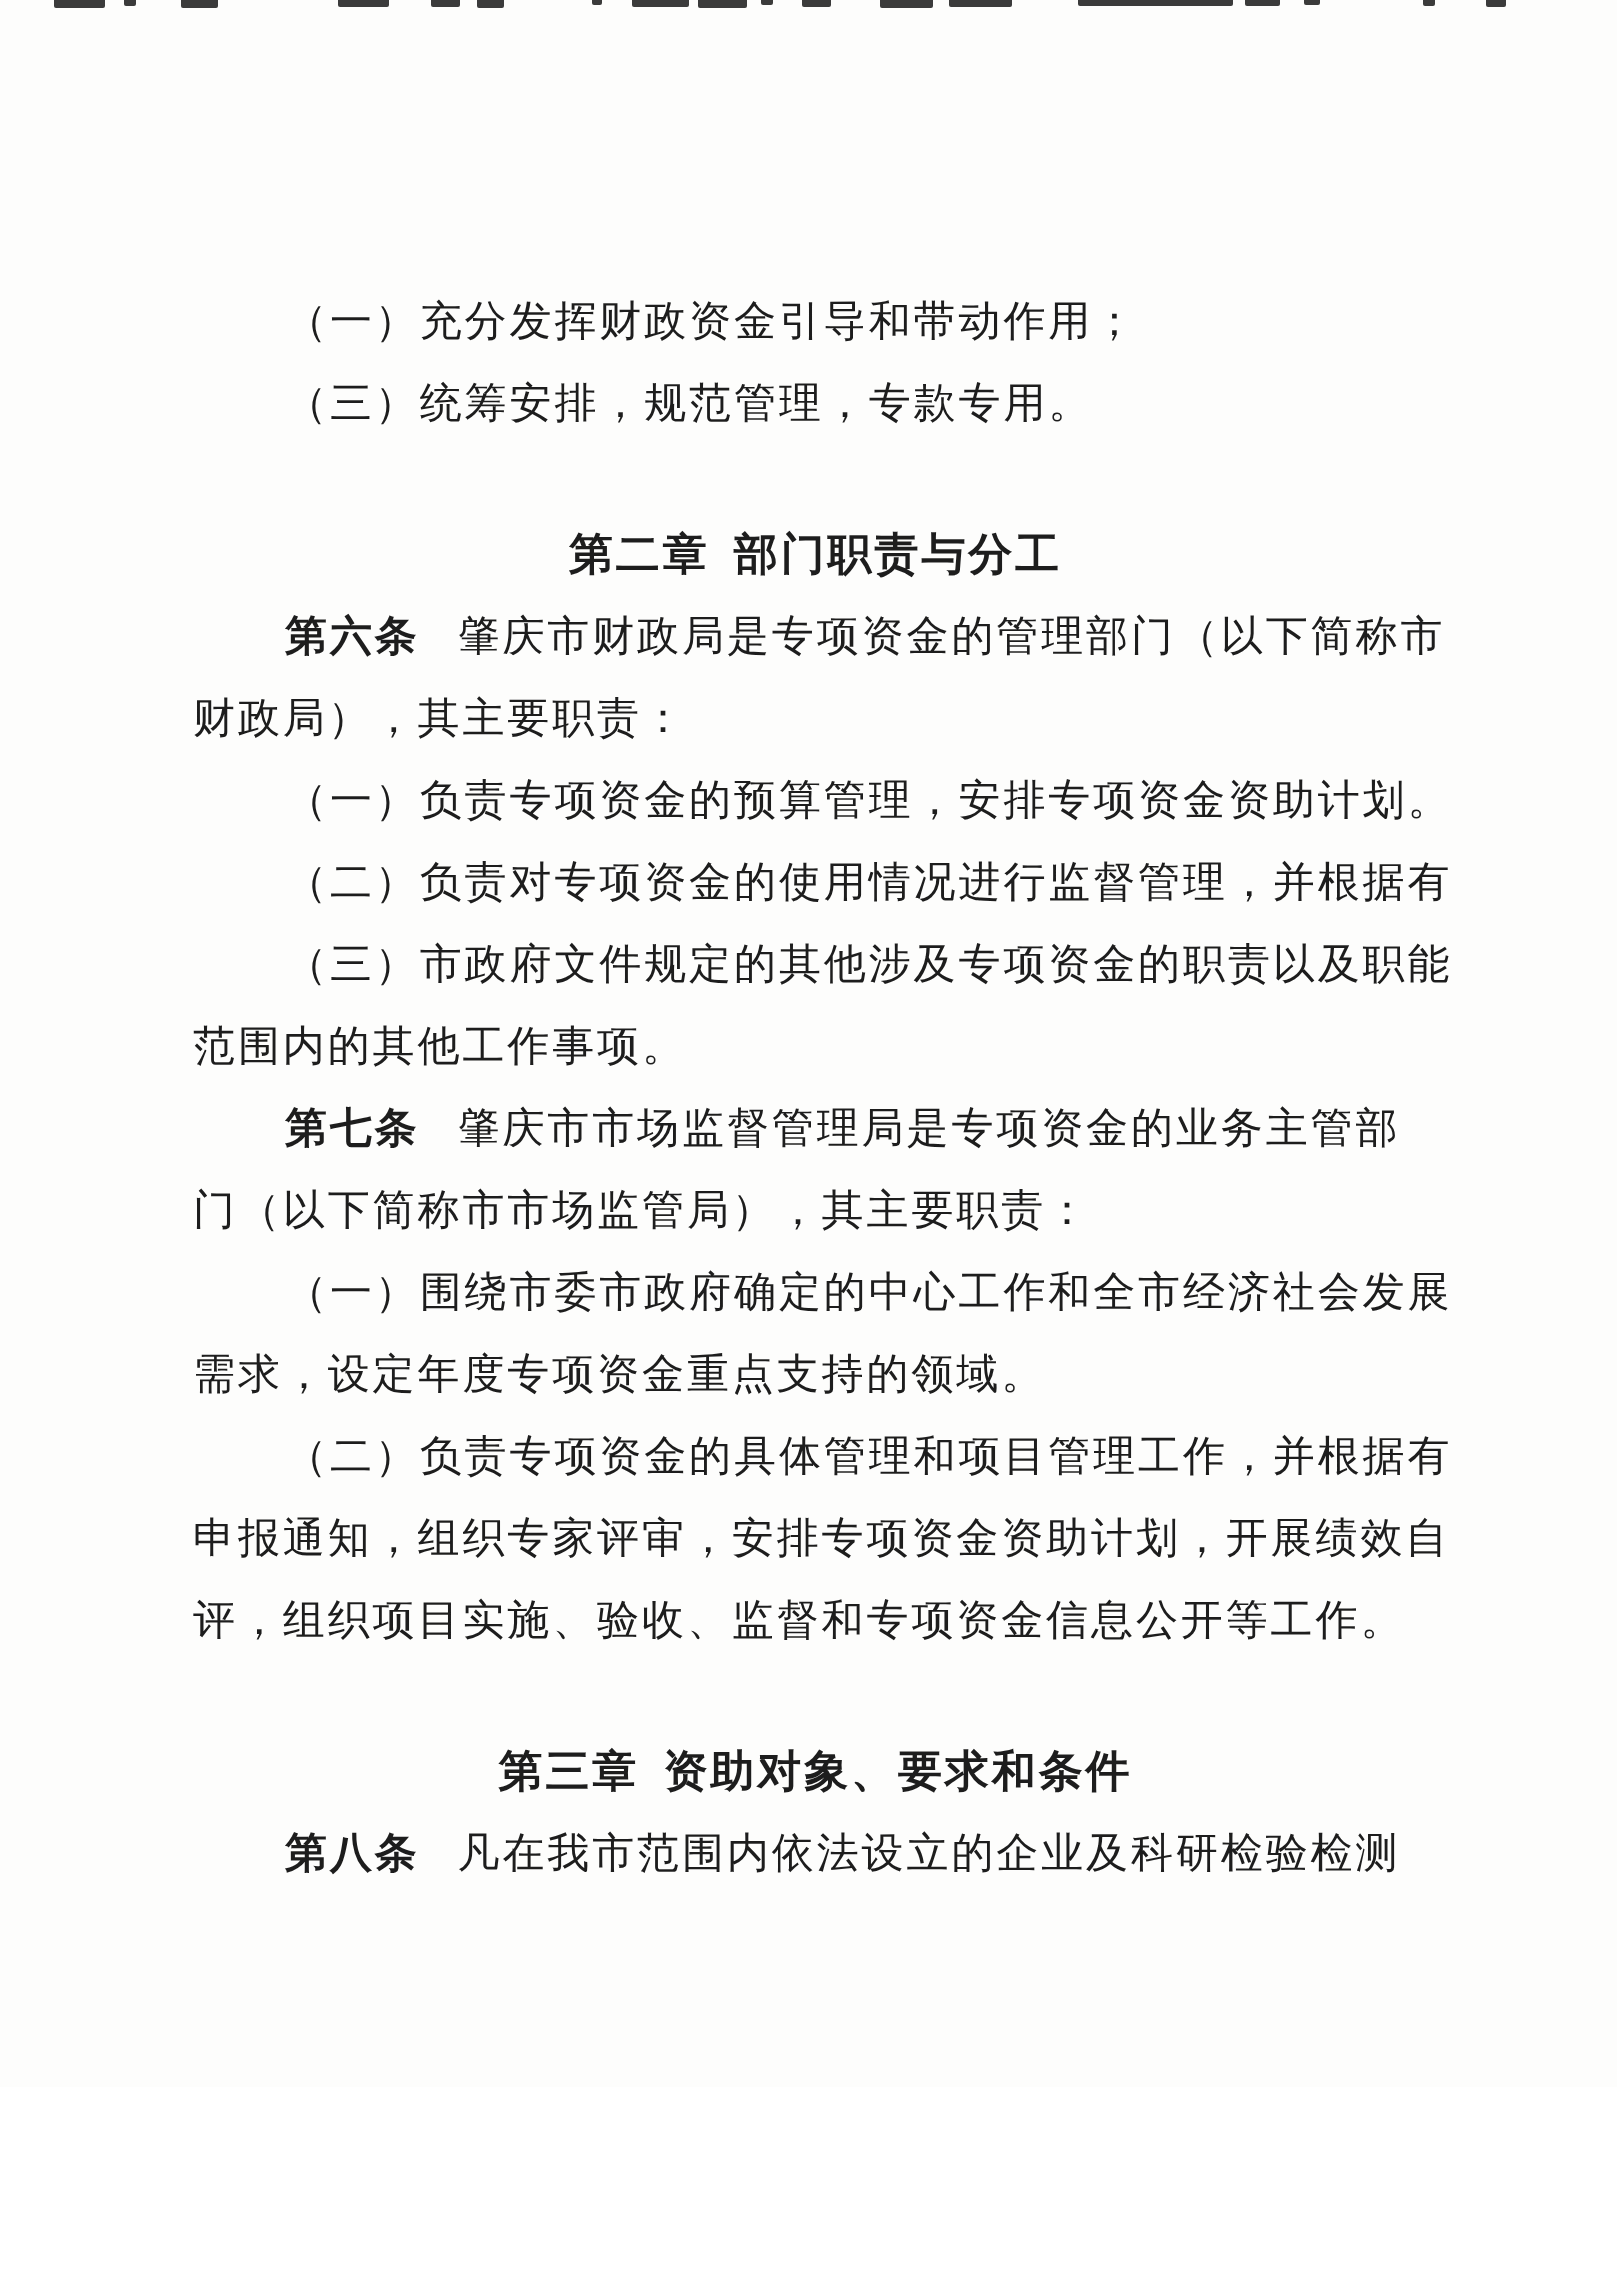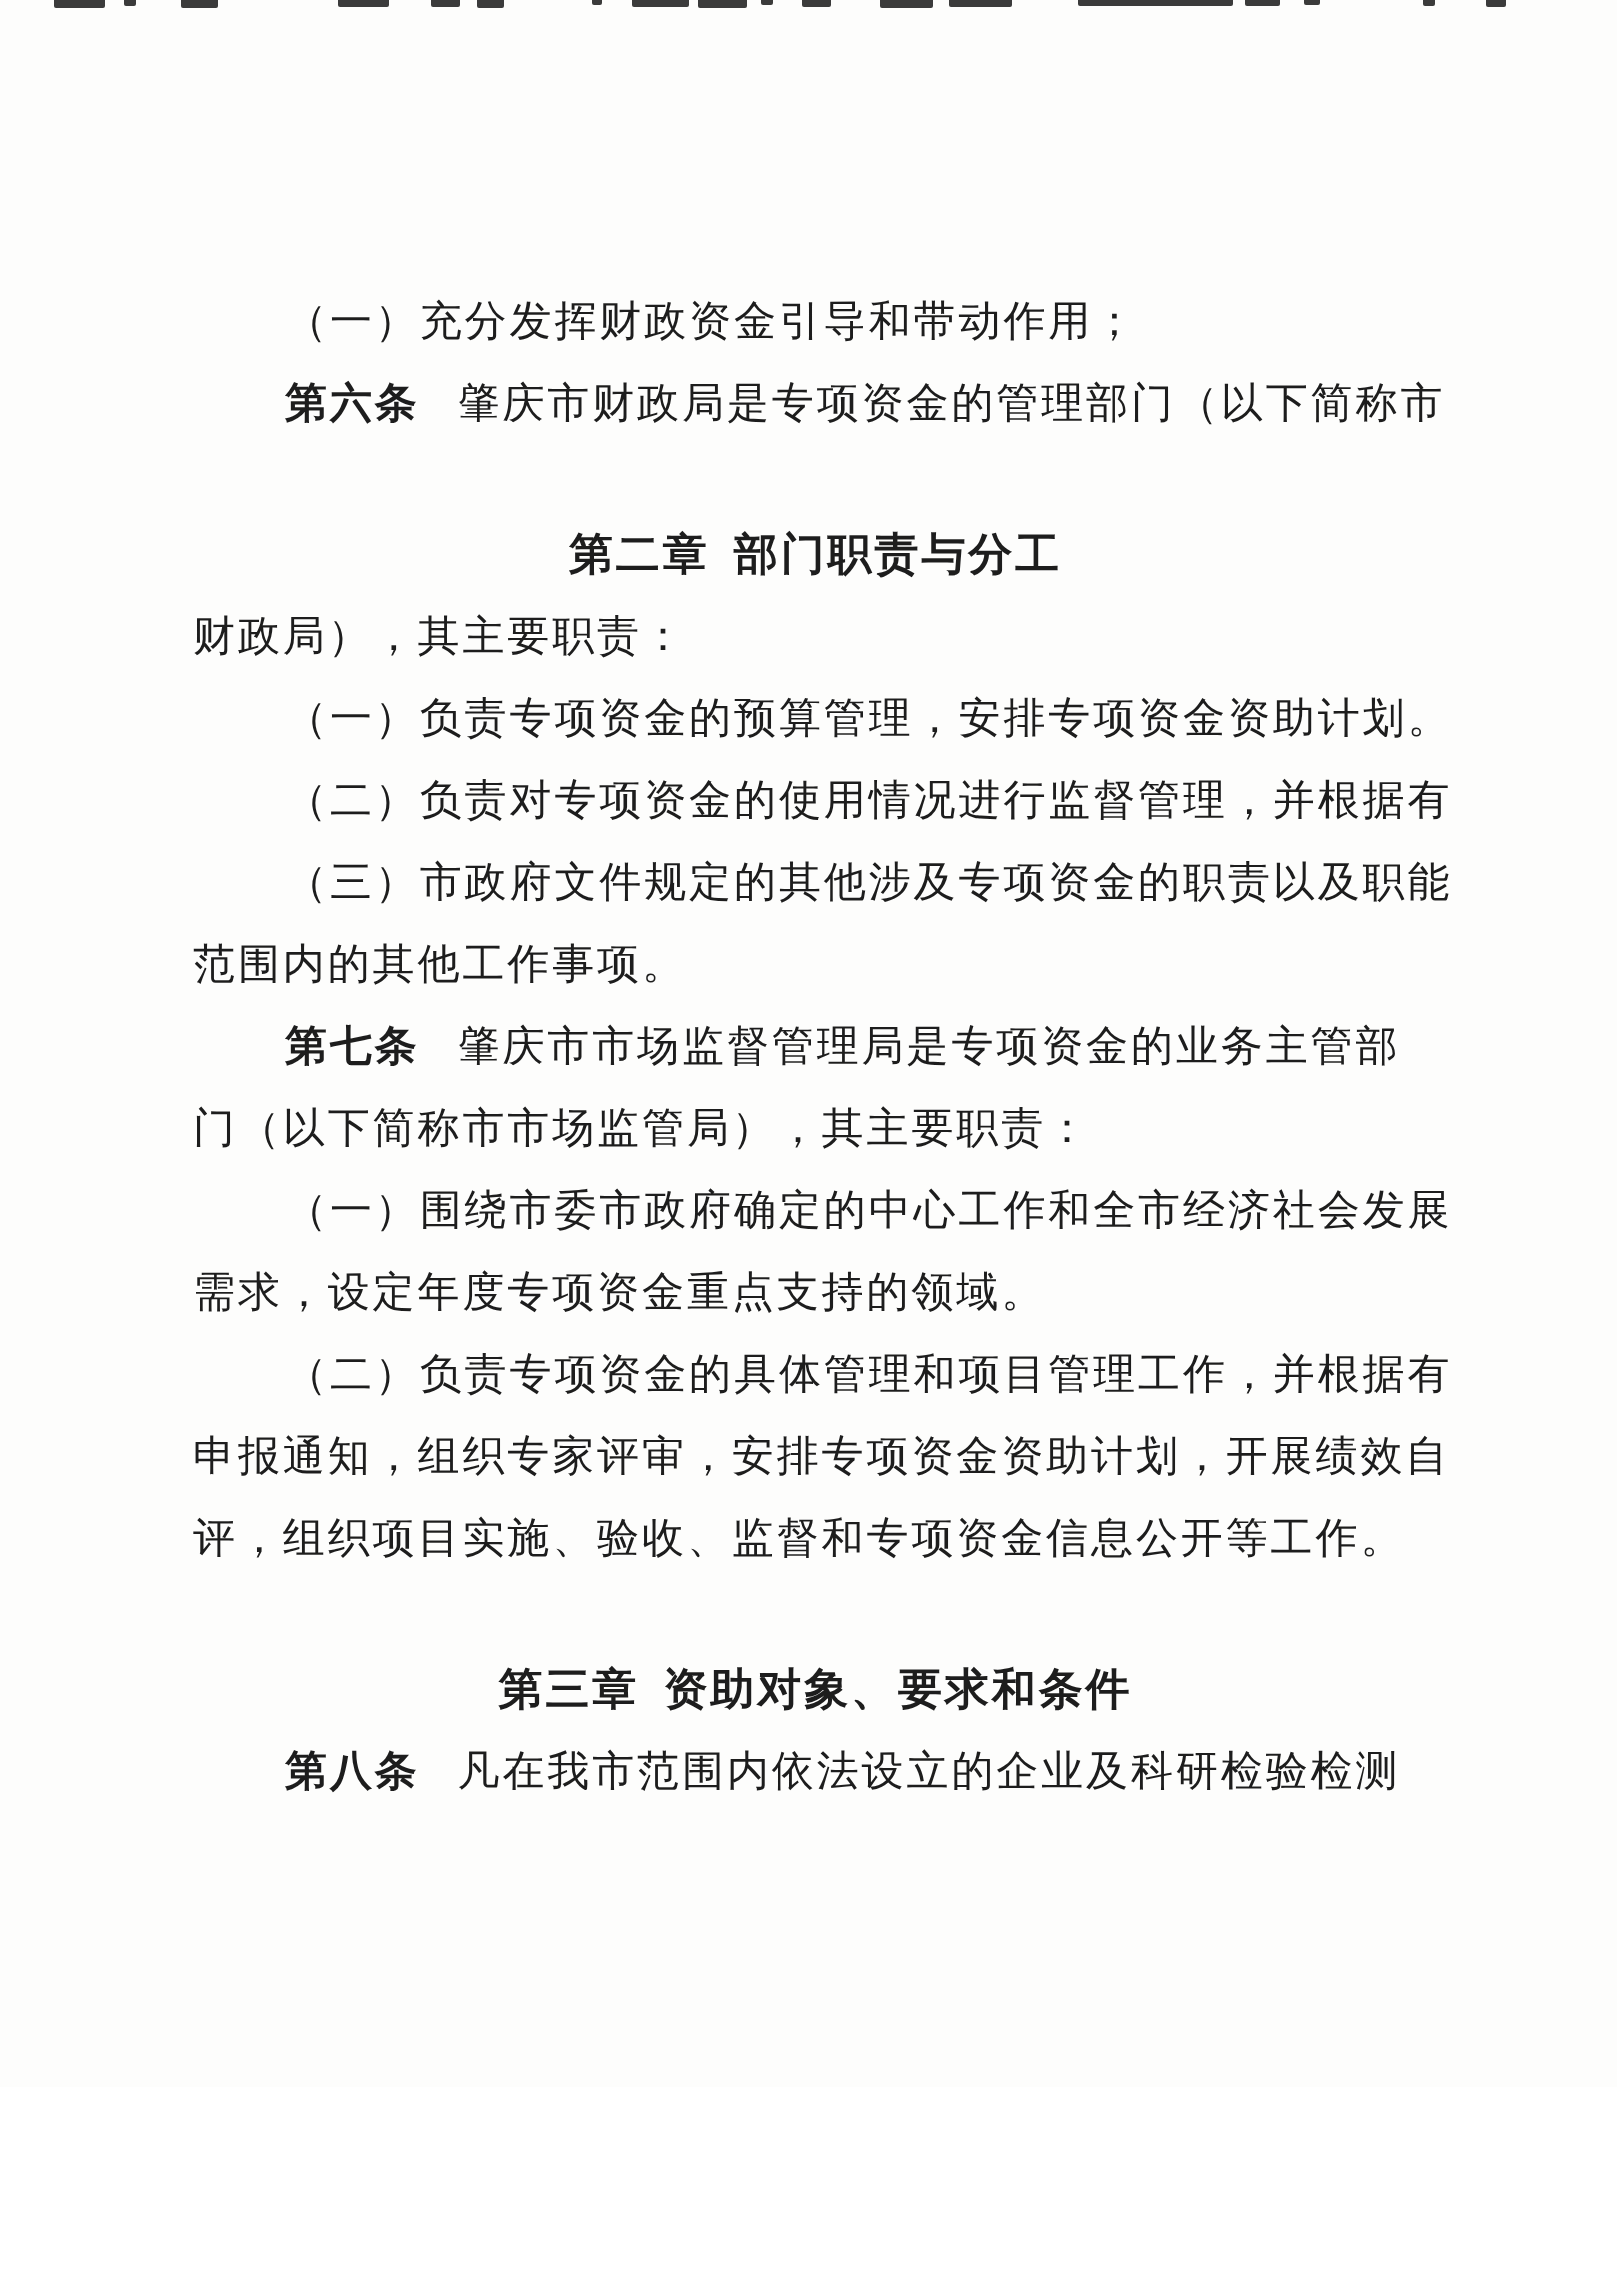--- a/index.html
+++ b/index.html
@@ -72,22 +72,23 @@
       <div class="mark" style="left: 880px; width: 53px; height: 7.8px;"></div>
       <div class="mark" style="left: 949px; width: 63px; height: 6.9px;"></div>
       <div class="mark" style="left: 1078px; width: 155px; height: 5.9px;"></div>
       <div class="mark" style="left: 1245px; width: 35px; height: 5.9px;"></div>
       <div class="mark" style="left: 1304px; width: 15.7px; height: 4.9px;"></div>
       <div class="mark" style="left: 1423px; width: 11.8px; height: 5.9px;"></div>
       <div class="mark" style="left: 1486px; width: 19.6px; height: 6.9px;"></div>
     </div>
   <main class="doc">
       <div class="line indent"><span>（一）充分发挥财政资金引导和带动作用；</span></div>
+      <div class="line indent"><span>（三）统筹安排，规范管理，专款专用。</span></div>
+      <div class="line heading"><span class="lead">第二章</span><span>部门职责与分工</span></div>
       <div class="line indent"><span class="lead bold">第六条</span><span>肇庆市财政局是专项资金的管理部门（以下简称市</span></div>
-      <div class="line heading"><span class="lead">第二章</span><span>部门职责与分工</span></div>
       <div class="line"><span>财政局），其主要职责：</span></div>
       <div class="line indent"><span>（一）负责专项资金的预算管理，安排专项资金资助计划。</span></div>
       <div class="line indent"><span>（二）负责对专项资金的使用情况进行监督管理，并根据有</span></div>
       <div class="line indent"><span>（三）市政府文件规定的其他涉及专项资金的职责以及职能</span></div>
       <div class="line"><span>范围内的其他工作事项。</span></div>
       <div class="line indent"><span class="lead bold">第七条</span><span>肇庆市市场监督管理局是专项资金的业务主管部</span></div>
       <div class="line"><span>门（以下简称市市场监管局），其主要职责：</span></div>
       <div class="line indent"><span>（一）围绕市委市政府确定的中心工作和全市经济社会发展</span></div>
       <div class="line"><span>需求，设定年度专项资金重点支持的领域。</span></div>
       <div class="line indent"><span>（二）负责专项资金的具体管理和项目管理工作，并根据有</span></div>

